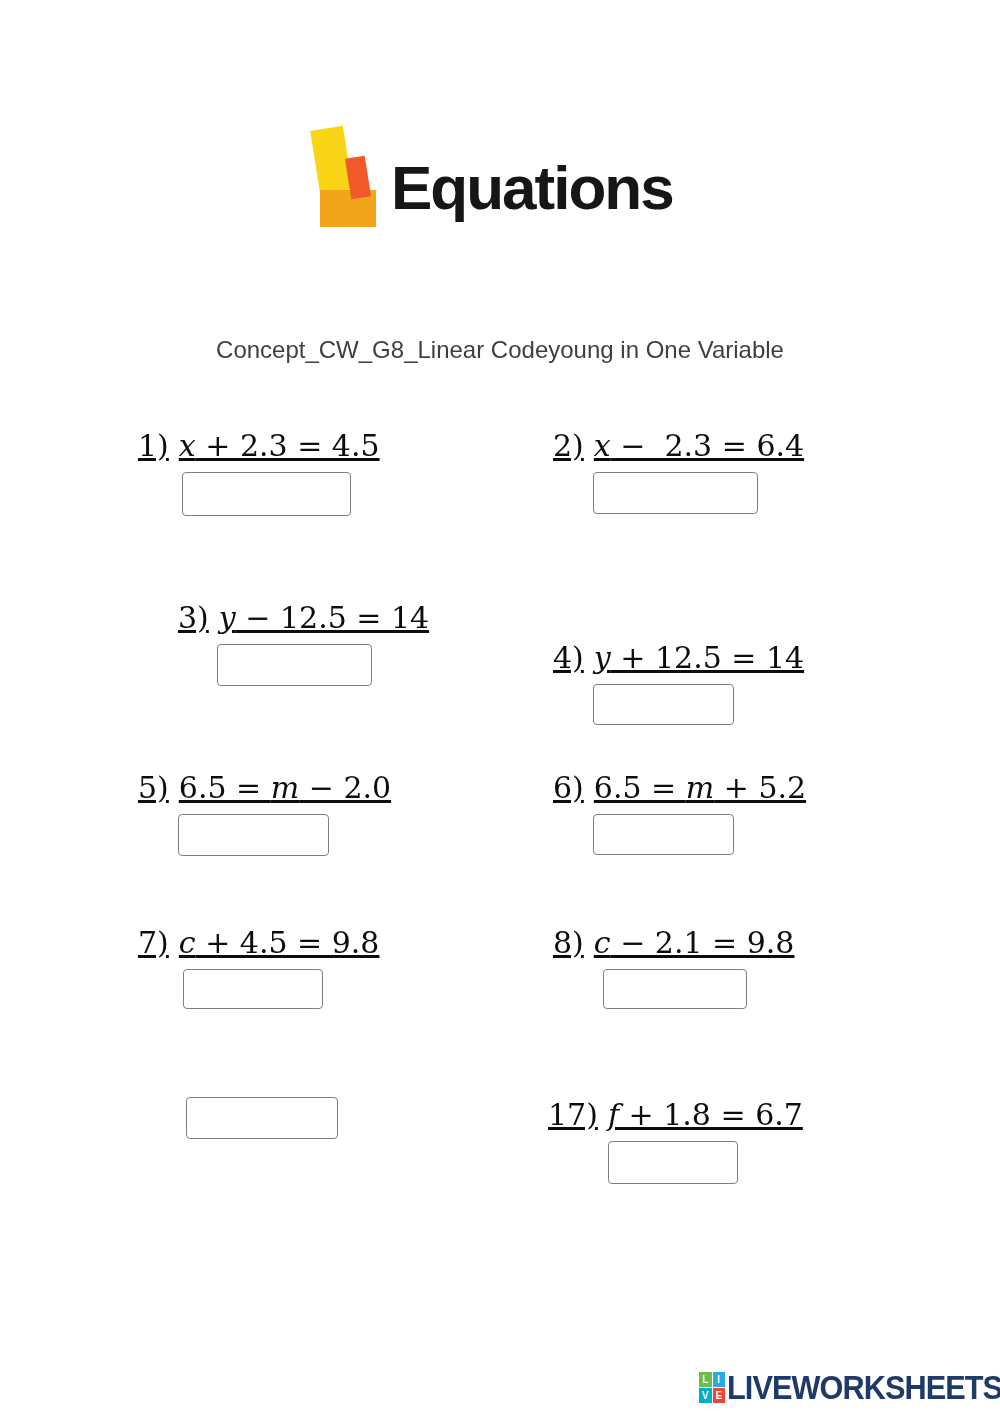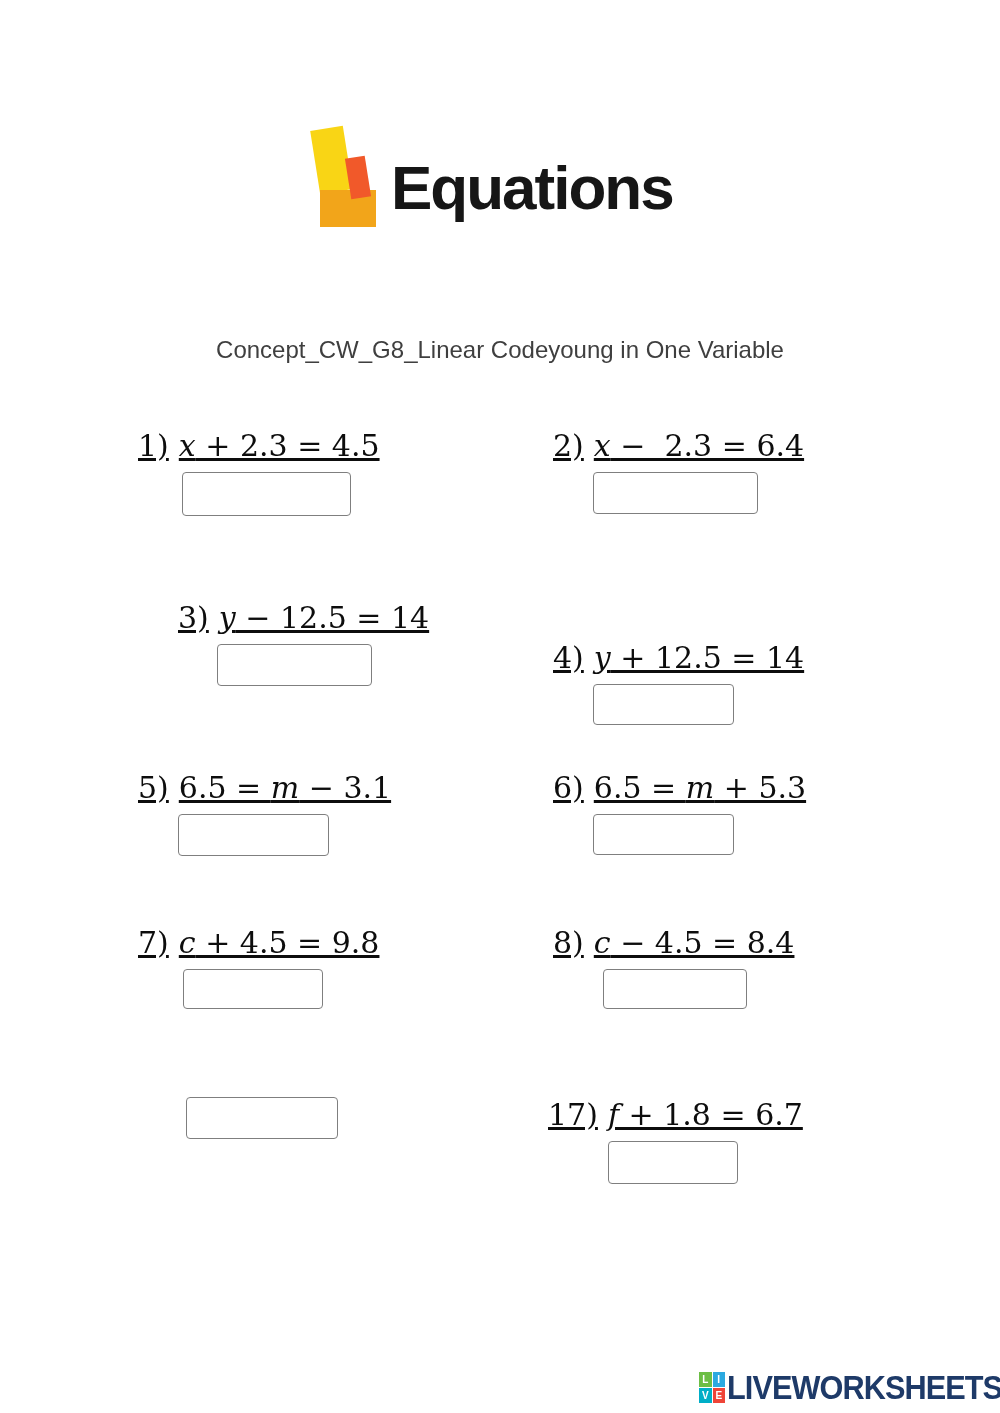--- a/index.html
+++ b/index.html
@@ -114,36 +114,36 @@
   <div class="eqline"><span class="pnum">3)</span><span class="eq-lead"></span><span class="eq-var">y</span><span class="eq-rest"> − 12.5 = 14</span></div>
   <input type="text" class="answer-box b3" value="" style="">
 </div>
 
 <div class="problem p4">
   <div class="eqline"><span class="pnum">4)</span><span class="eq-lead"></span><span class="eq-var">y</span><span class="eq-rest"> + 12.5 = 14</span></div>
   <input type="text" class="answer-box b4" value="" style="">
 </div>
 
 <div class="problem p5">
-  <div class="eqline"><span class="pnum">5)</span><span class="eq-lead">6.5 = </span><span class="eq-var">m</span><span class="eq-rest"> − 3.1</span></div>
+  <div class="eqline"><span class="pnum">5)</span><span class="eq-lead">6.5 = </span><span class="eq-var">m</span><span class="eq-rest"> − 2.0</span></div>
   <input type="text" class="answer-box b5" value="" style="">
 </div>
 
 <div class="problem p6">
-  <div class="eqline"><span class="pnum">6)</span><span class="eq-lead">6.5 = </span><span class="eq-var">m</span><span class="eq-rest"> + 5.3</span></div>
+  <div class="eqline"><span class="pnum">6)</span><span class="eq-lead">6.5 = </span><span class="eq-var">m</span><span class="eq-rest"> + 5.2</span></div>
   <input type="text" class="answer-box b6" value="" style="">
 </div>
 
 <div class="problem p7">
   <div class="eqline"><span class="pnum">7)</span><span class="eq-lead"></span><span class="eq-var">c</span><span class="eq-rest"> + 4.5 = 9.8</span></div>
   <input type="text" class="answer-box b7" value="" style="">
 </div>
 
 <div class="problem p8">
-  <div class="eqline"><span class="pnum">8)</span><span class="eq-lead"></span><span class="eq-var">c</span><span class="eq-rest"> − 4.5 = 8.4</span></div>
+  <div class="eqline"><span class="pnum">8)</span><span class="eq-lead"></span><span class="eq-var">c</span><span class="eq-rest"> − 2.1 = 9.8</span></div>
   <input type="text" class="answer-box b8" value="" style="">
 </div>
 
 <div class="problem p9">
   <input type="text" class="answer-box b9" value="" style="">
 </div>
 
 <div class="problem p10">
   <div class="eqline"><span class="pnum">17)</span><span class="eq-lead"></span><span class="eq-var">f</span><span class="eq-rest"> + 1.8 = 6.7</span></div>
   <input type="text" class="answer-box b10" value="" style="">

